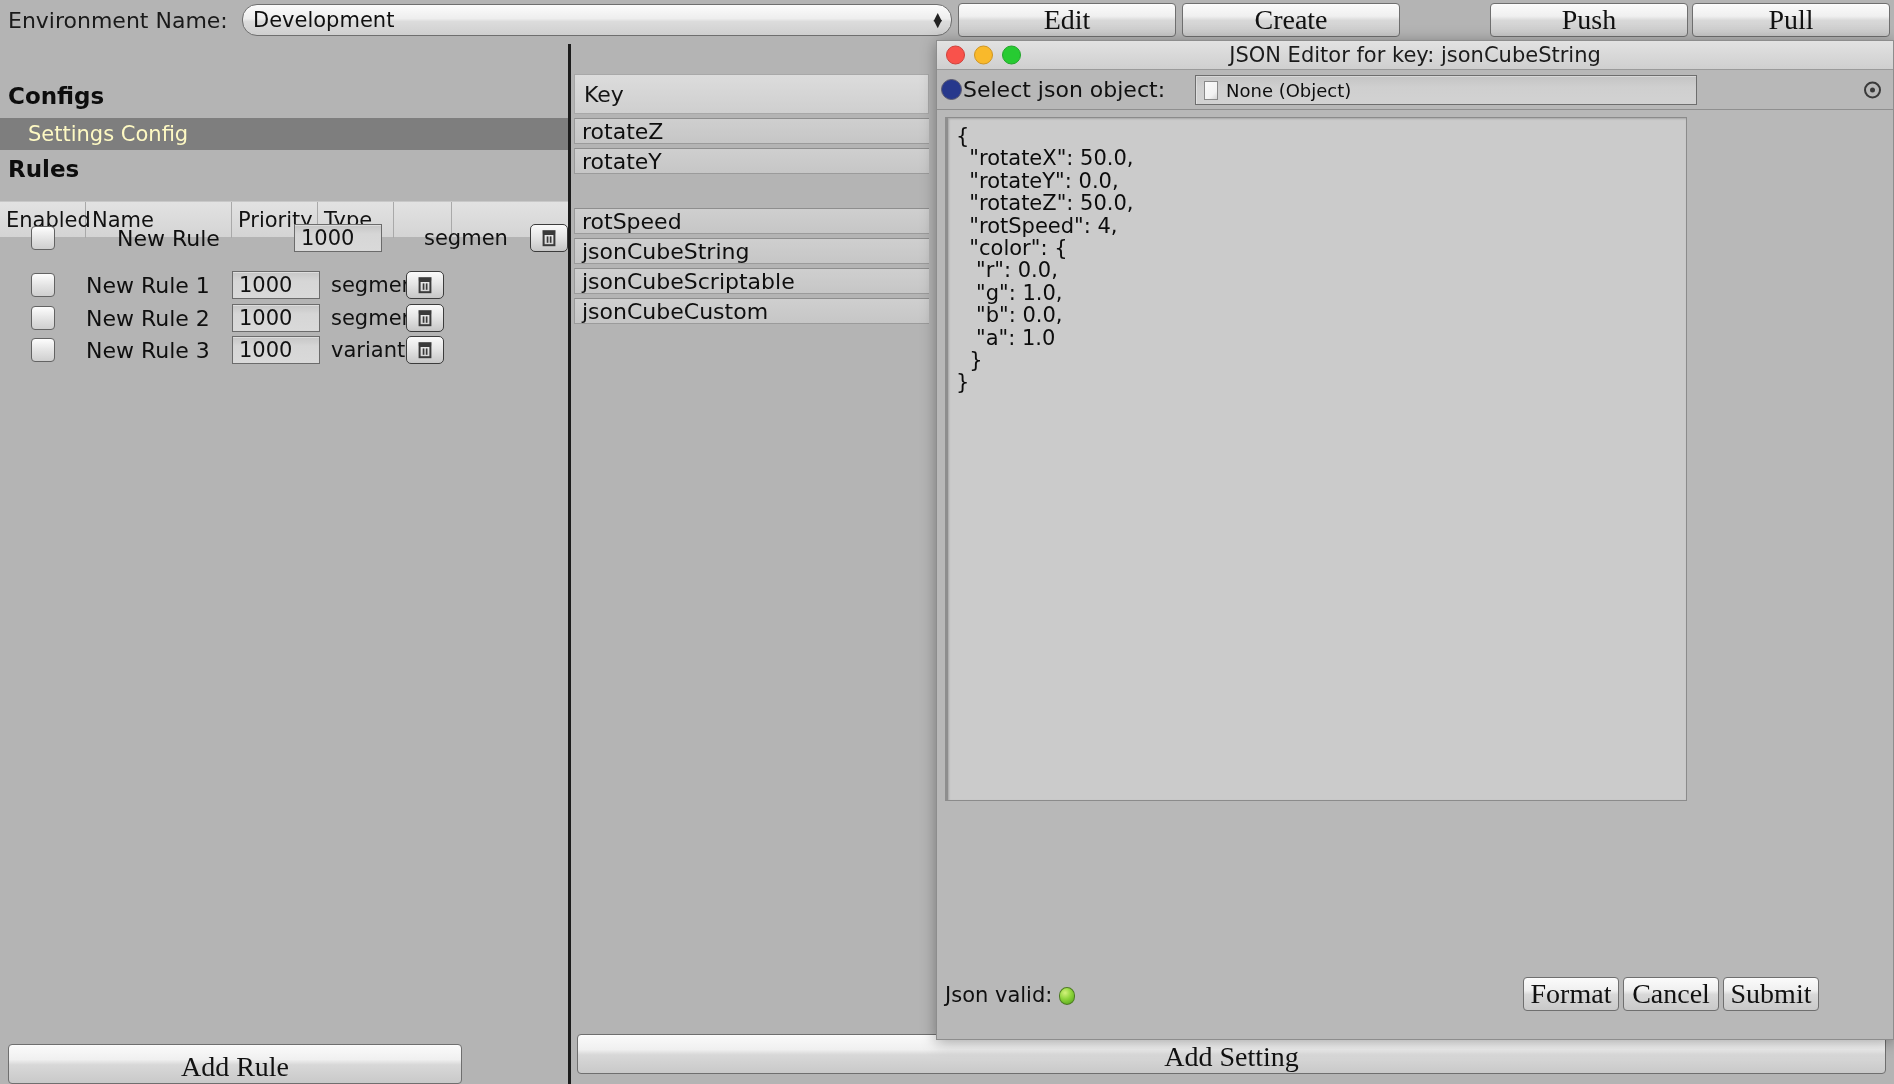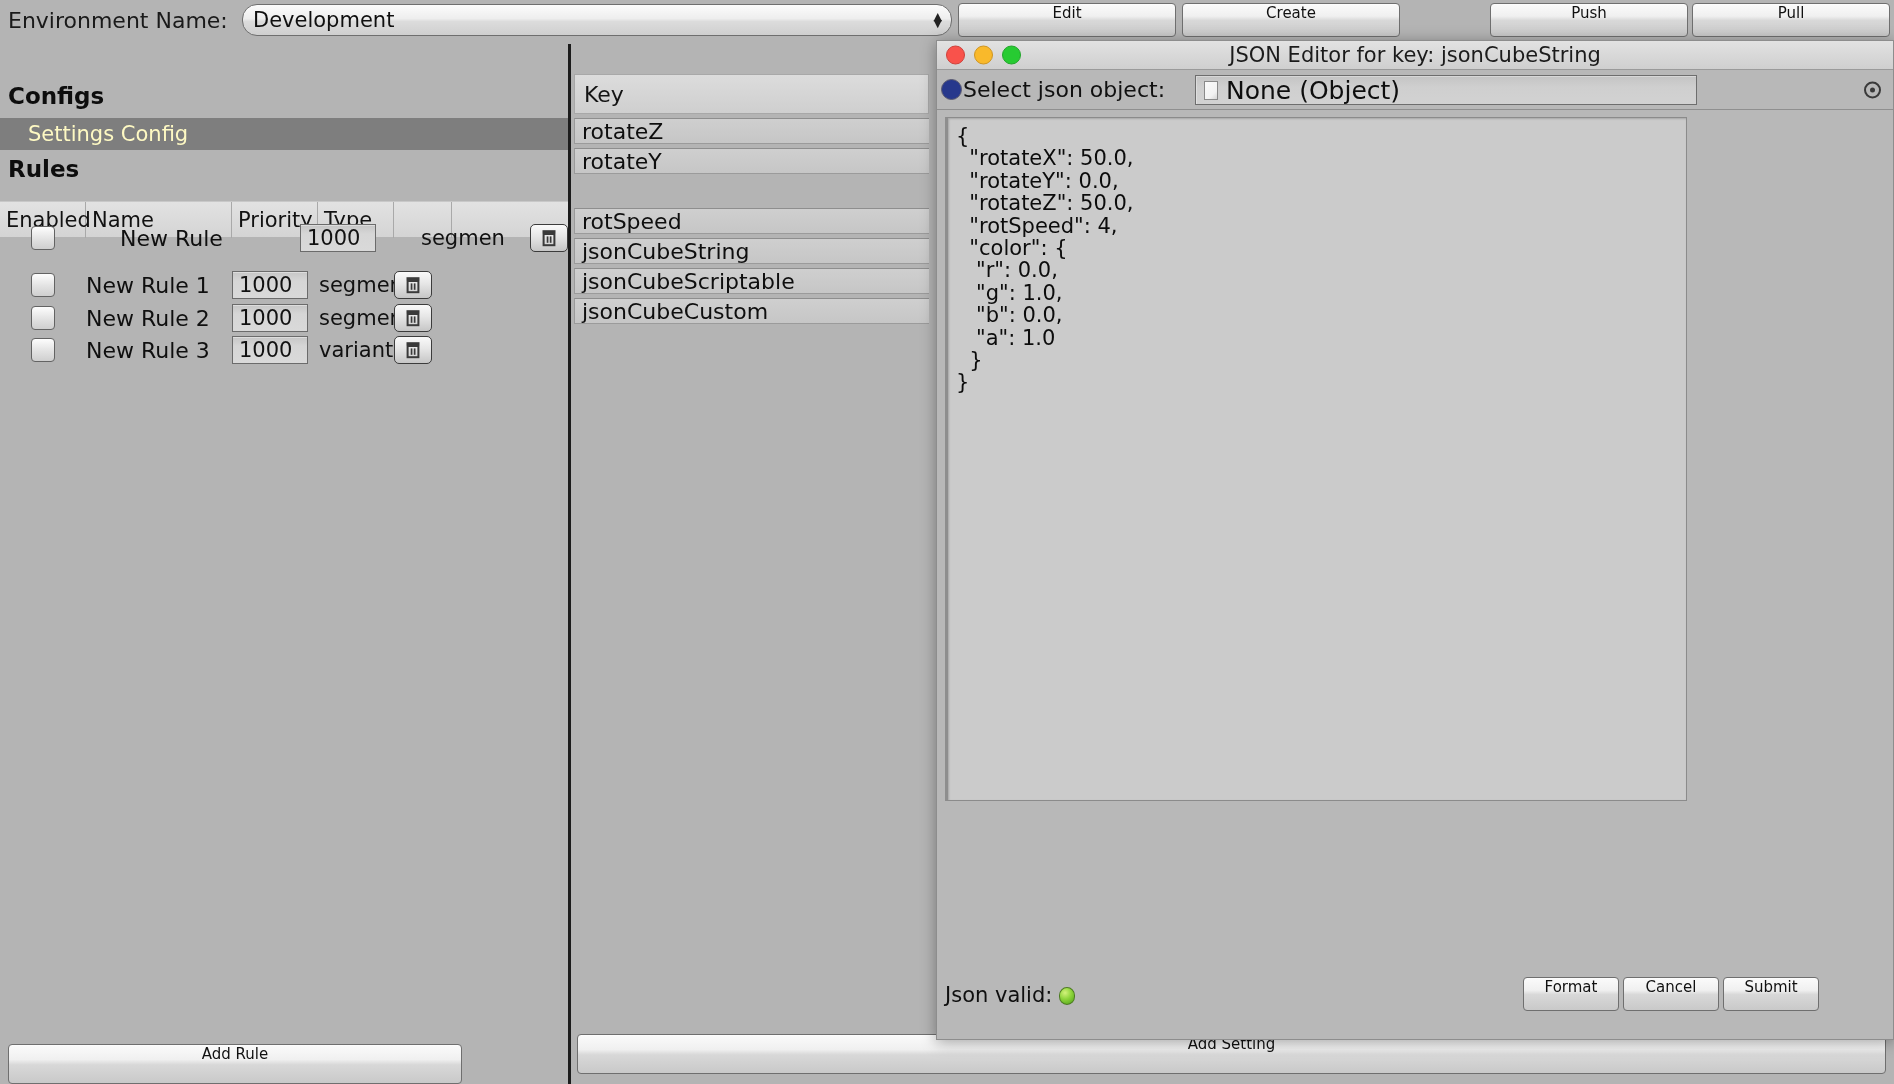--- a/index.html
+++ b/index.html
@@ -12,24 +12,25 @@
     -webkit-font-smoothing: antialiased;
   }
   #root { position: relative; width: 1894px; height: 1084px; }
 
   
   .ubtn {
     background: linear-gradient(to bottom, #fbfbfb 0%, #f0f0f0 38%, #d8d8d8 52%, #c9c9c9 100%);
     border: 1px solid #6f6f6f;
     border-radius: 4px;
     color: #111;
-    font-size: 15px;
-    display: flex; align-items: flex-start; justify-content: center;
+    font-size: 28px;
+    display: flex; align-items: flex-end; justify-content: center;
     cursor: default;
     box-shadow: 0 1px 0 rgba(255,255,255,.45) inset;
+    font-family: Liberation Serif, serif;
   }
 
   
   .toprow { position: absolute; left: 0; top: 0; width: 1894px; height: 44px; }
   .lbl {
     position: absolute; font-size: 22px; color: #1a1a1a; white-space: nowrap;
   }
   .combo {
     position: absolute;
     background: linear-gradient(to bottom, #fcfcfc 0%, #eeeeee 45%, #dcdcdc 55%, #cfcfcf 100%);
@@ -66,21 +67,21 @@
     font-size: 21px; color: #111; height: 36px; display: flex; align-items: center;
     padding-left: 6px; border-right: 1px solid #a9a9a9;
   }
   .rule-row { position: absolute; left: 0; width: 568px; height: 32px; display: flex; align-items: center; }
   .chk {
     width: 24px; height: 24px; border: 1px solid #636363; border-radius: 4px;
     background: linear-gradient(to bottom,#fdfdfd,#e2e2e2 55%,#cfcfcf);
   }
   .rname { font-size: 22px; color: #0f0f0f; }
   .num-field {
-    width: 76px; height: 28px; border: 1px solid #6b6b6b;
+    width: 88px; height: 28px; border: 1px solid #6b6b6b;
     background: linear-gradient(to bottom,#c6c6c6,#d6d6d6 35%,#d9d9d9);
     box-shadow: 0 1px 0 #ffffff66 inset;
     display: flex; align-items: center; padding-left: 6px;
     font-size: 21px; color: #111;
   }
   .rtype { font-size: 21px; color: #111; }
   .trash-btn {
     width: 38px; height: 28px; border: 1px solid #3c3c3c; border-radius: 5px;
     background: linear-gradient(to bottom,#fafafa,#e6e6e6 45%,#c6c6c6);
     display: flex; align-items: center; justify-content: center;
@@ -133,21 +134,21 @@
     border-bottom: 1px solid #8f8f8f;
   }
   .blue-dot { width: 21px; height: 21px; border-radius: 50%; background: #27388c; border: 1px solid #5a5a70; margin-left: 4px; }
   .sel-label { font-size: 22px; color: #101010; margin-left: 1px; }
   .sel-box {
     position: absolute; left: 258px; top: 5px; width: 502px; height: 30px;
     background: linear-gradient(to bottom,#c4c4c4,#cfcfcf 40%,#d2d2d2);
     border: 1px solid #6e6e6e;
     box-shadow: 1px 1px 0 #ffffff55 inset;
     display: flex; align-items: center; padding-left: 8px;
-    font-size: 25px; color: #0e0e0e;
+    font-size: 18px; color: #0e0e0e;
   }
   .doc-ico {
     width: 14px; height: 19px; margin-right: 8px; flex: 0 0 auto;
     background: linear-gradient(135deg,#fbfbfb 0%,#f2f2f2 70%,#d5d5d5 100%);
     border: 1px solid #8a8a8a;
   }
   .target-ico {
     position: absolute; right: 12px; top: 50%; transform: translateY(-50%);
     width: 17px; height: 17px; border-radius: 50%;
     border: 2px solid #3a3a3a; display: flex; align-items: center; justify-content: center;

